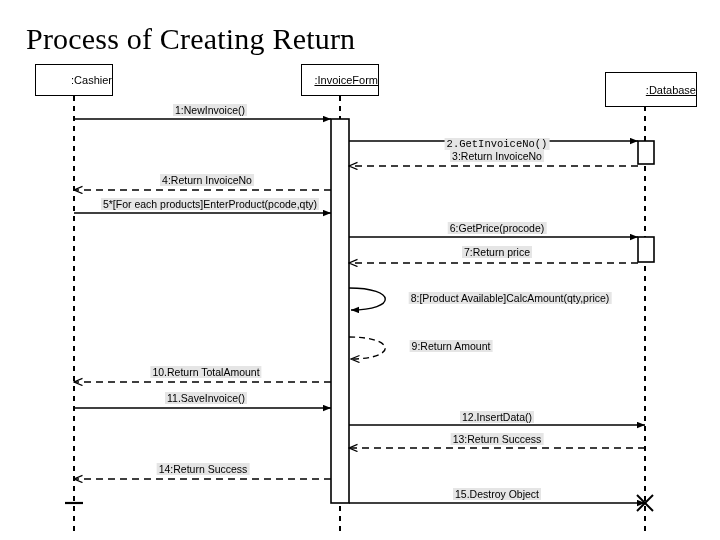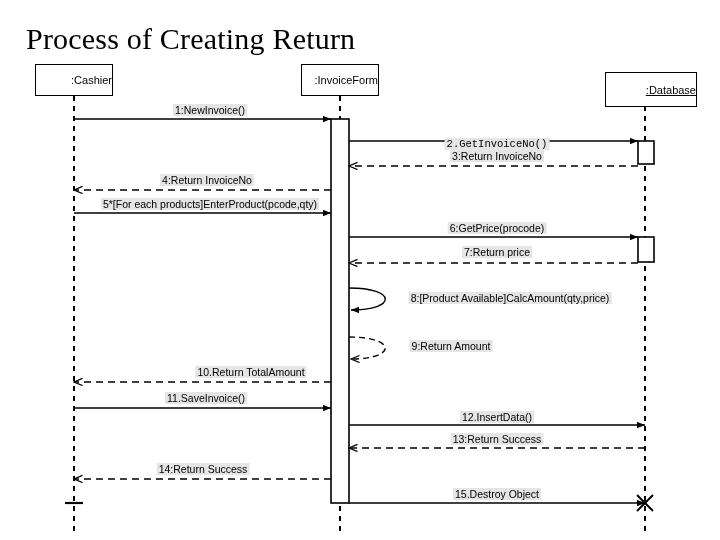--- a/index.html
+++ b/index.html
@@ -41,20 +41,21 @@
     align-items: center;
     justify-content: flex-end;
   }
   .obj-label {
     font-family: "Liberation Sans", sans-serif;
     font-size: 11px;
     color: #000000;
     white-space: nowrap;
   }
   .obj-label.underlined {
+    text-decoration: underline;
   }
   .msg-label {
     position: absolute;
     font-family: "Liberation Sans", sans-serif;
     font-size: 10.5px;
     color: #000000;
     white-space: nowrap;
     transform: translateX(-50%);
     background: #e5e5e5;
     padding: 0 2px;
@@ -129,21 +130,21 @@
   <div id="labels-layer">
       <div class="msg-label" style="left: 210px; top: 104px;">1:NewInvoice()</div>
       <div class="msg-label" style="left: 497px; top: 138px; font-family: Liberation Mono, monospace;">2.GetInvoiceNo()</div>
       <div class="msg-label" style="left: 497px; top: 150px;">3:Return InvoiceNo</div>
       <div class="msg-label" style="left: 207px; top: 174px;">4:Return InvoiceNo</div>
       <div class="msg-label" style="left: 210px; top: 198px;">5*[For each products]EnterProduct(pcode,qty)</div>
       <div class="msg-label" style="left: 497px; top: 222px;">6:GetPrice(procode)</div>
       <div class="msg-label" style="left: 497px; top: 246px;">7:Return price</div>
       <div class="msg-label" style="left: 510px; top: 292px;">8:[Product Available]CalcAmount(qty,price)</div>
       <div class="msg-label" style="left: 451px; top: 340px;">9:Return Amount</div>
-      <div class="msg-label" style="left: 206px; top: 366px; margin-left: 45px;">10.Return TotalAmount</div>
+      <div class="msg-label" style="left: 206px; top: 366px;">10.Return TotalAmount</div>
       <div class="msg-label" style="left: 206px; top: 392px; text-align: center;">11.SaveInvoice()</div>
       <div class="msg-label" style="left: 497px; top: 411px;">12.InsertData()</div>
       <div class="msg-label" style="left: 497px; top: 433px;">13:Return Success</div>
       <div class="msg-label" style="left: 203px; top: 463px;">14:Return Success</div>
       <div class="msg-label" style="left: 497px; top: 488px;">15.Destroy Object</div>
     </div>
 
 </div>
 
 </body></html>

